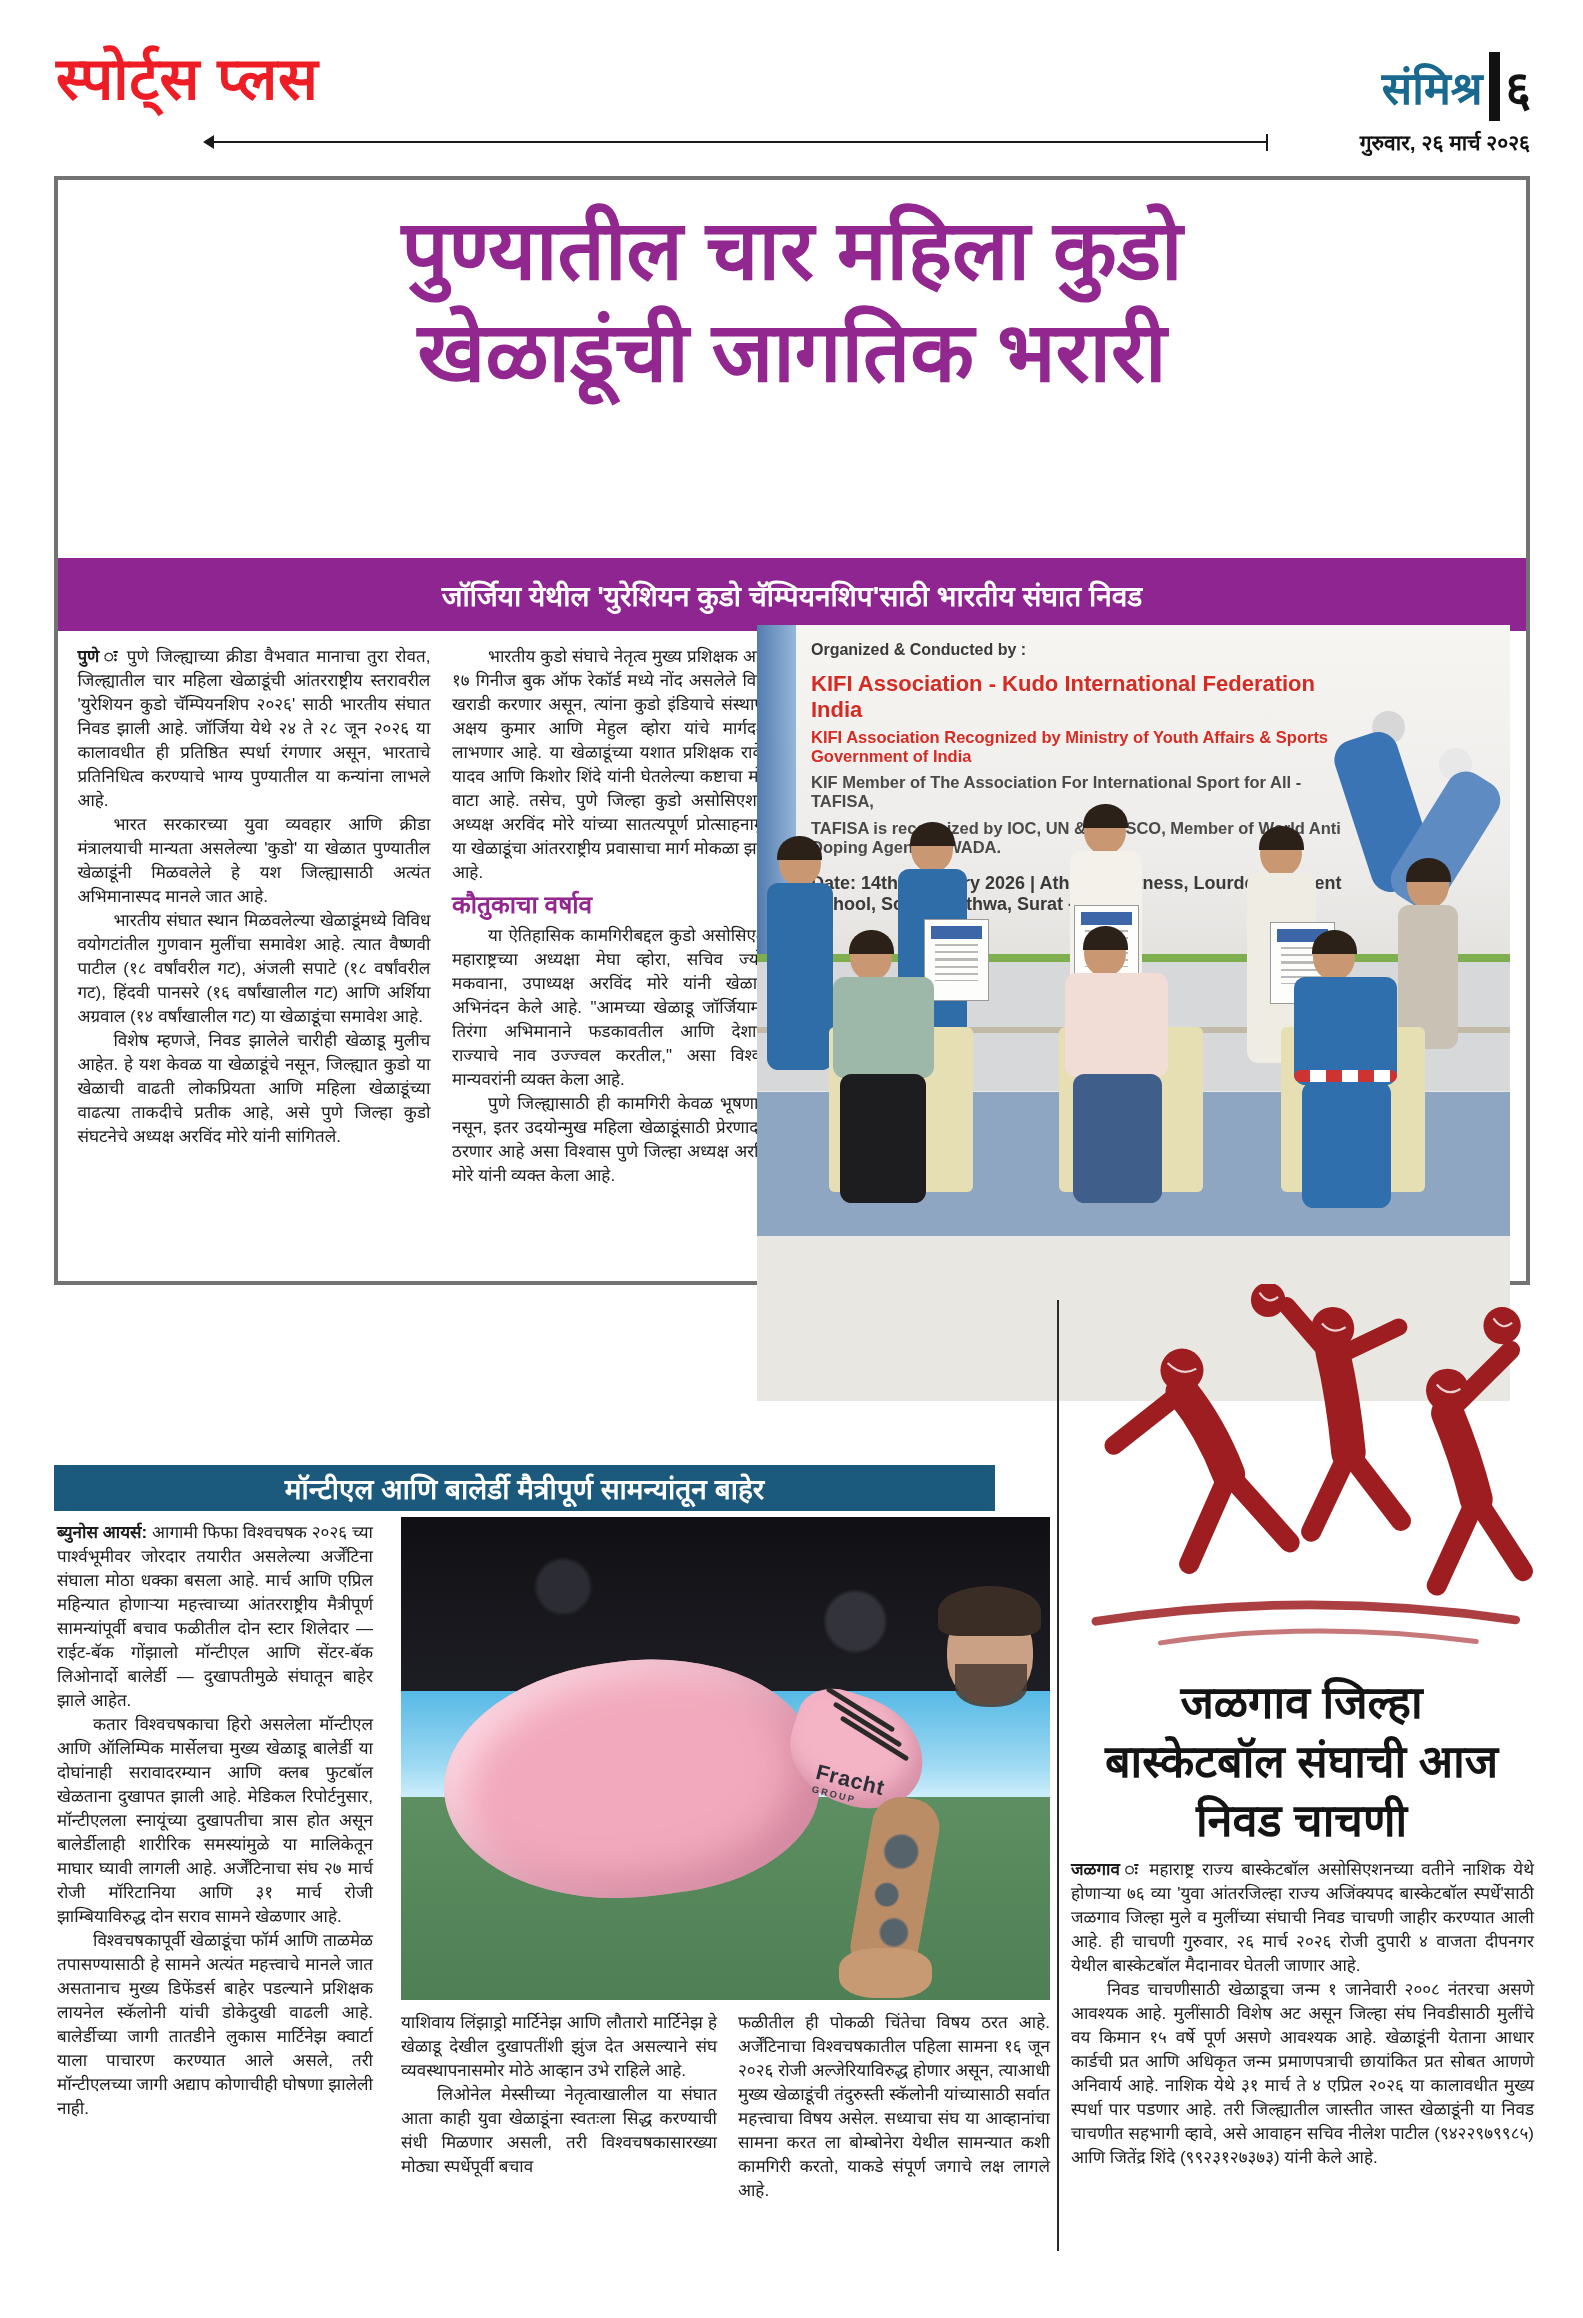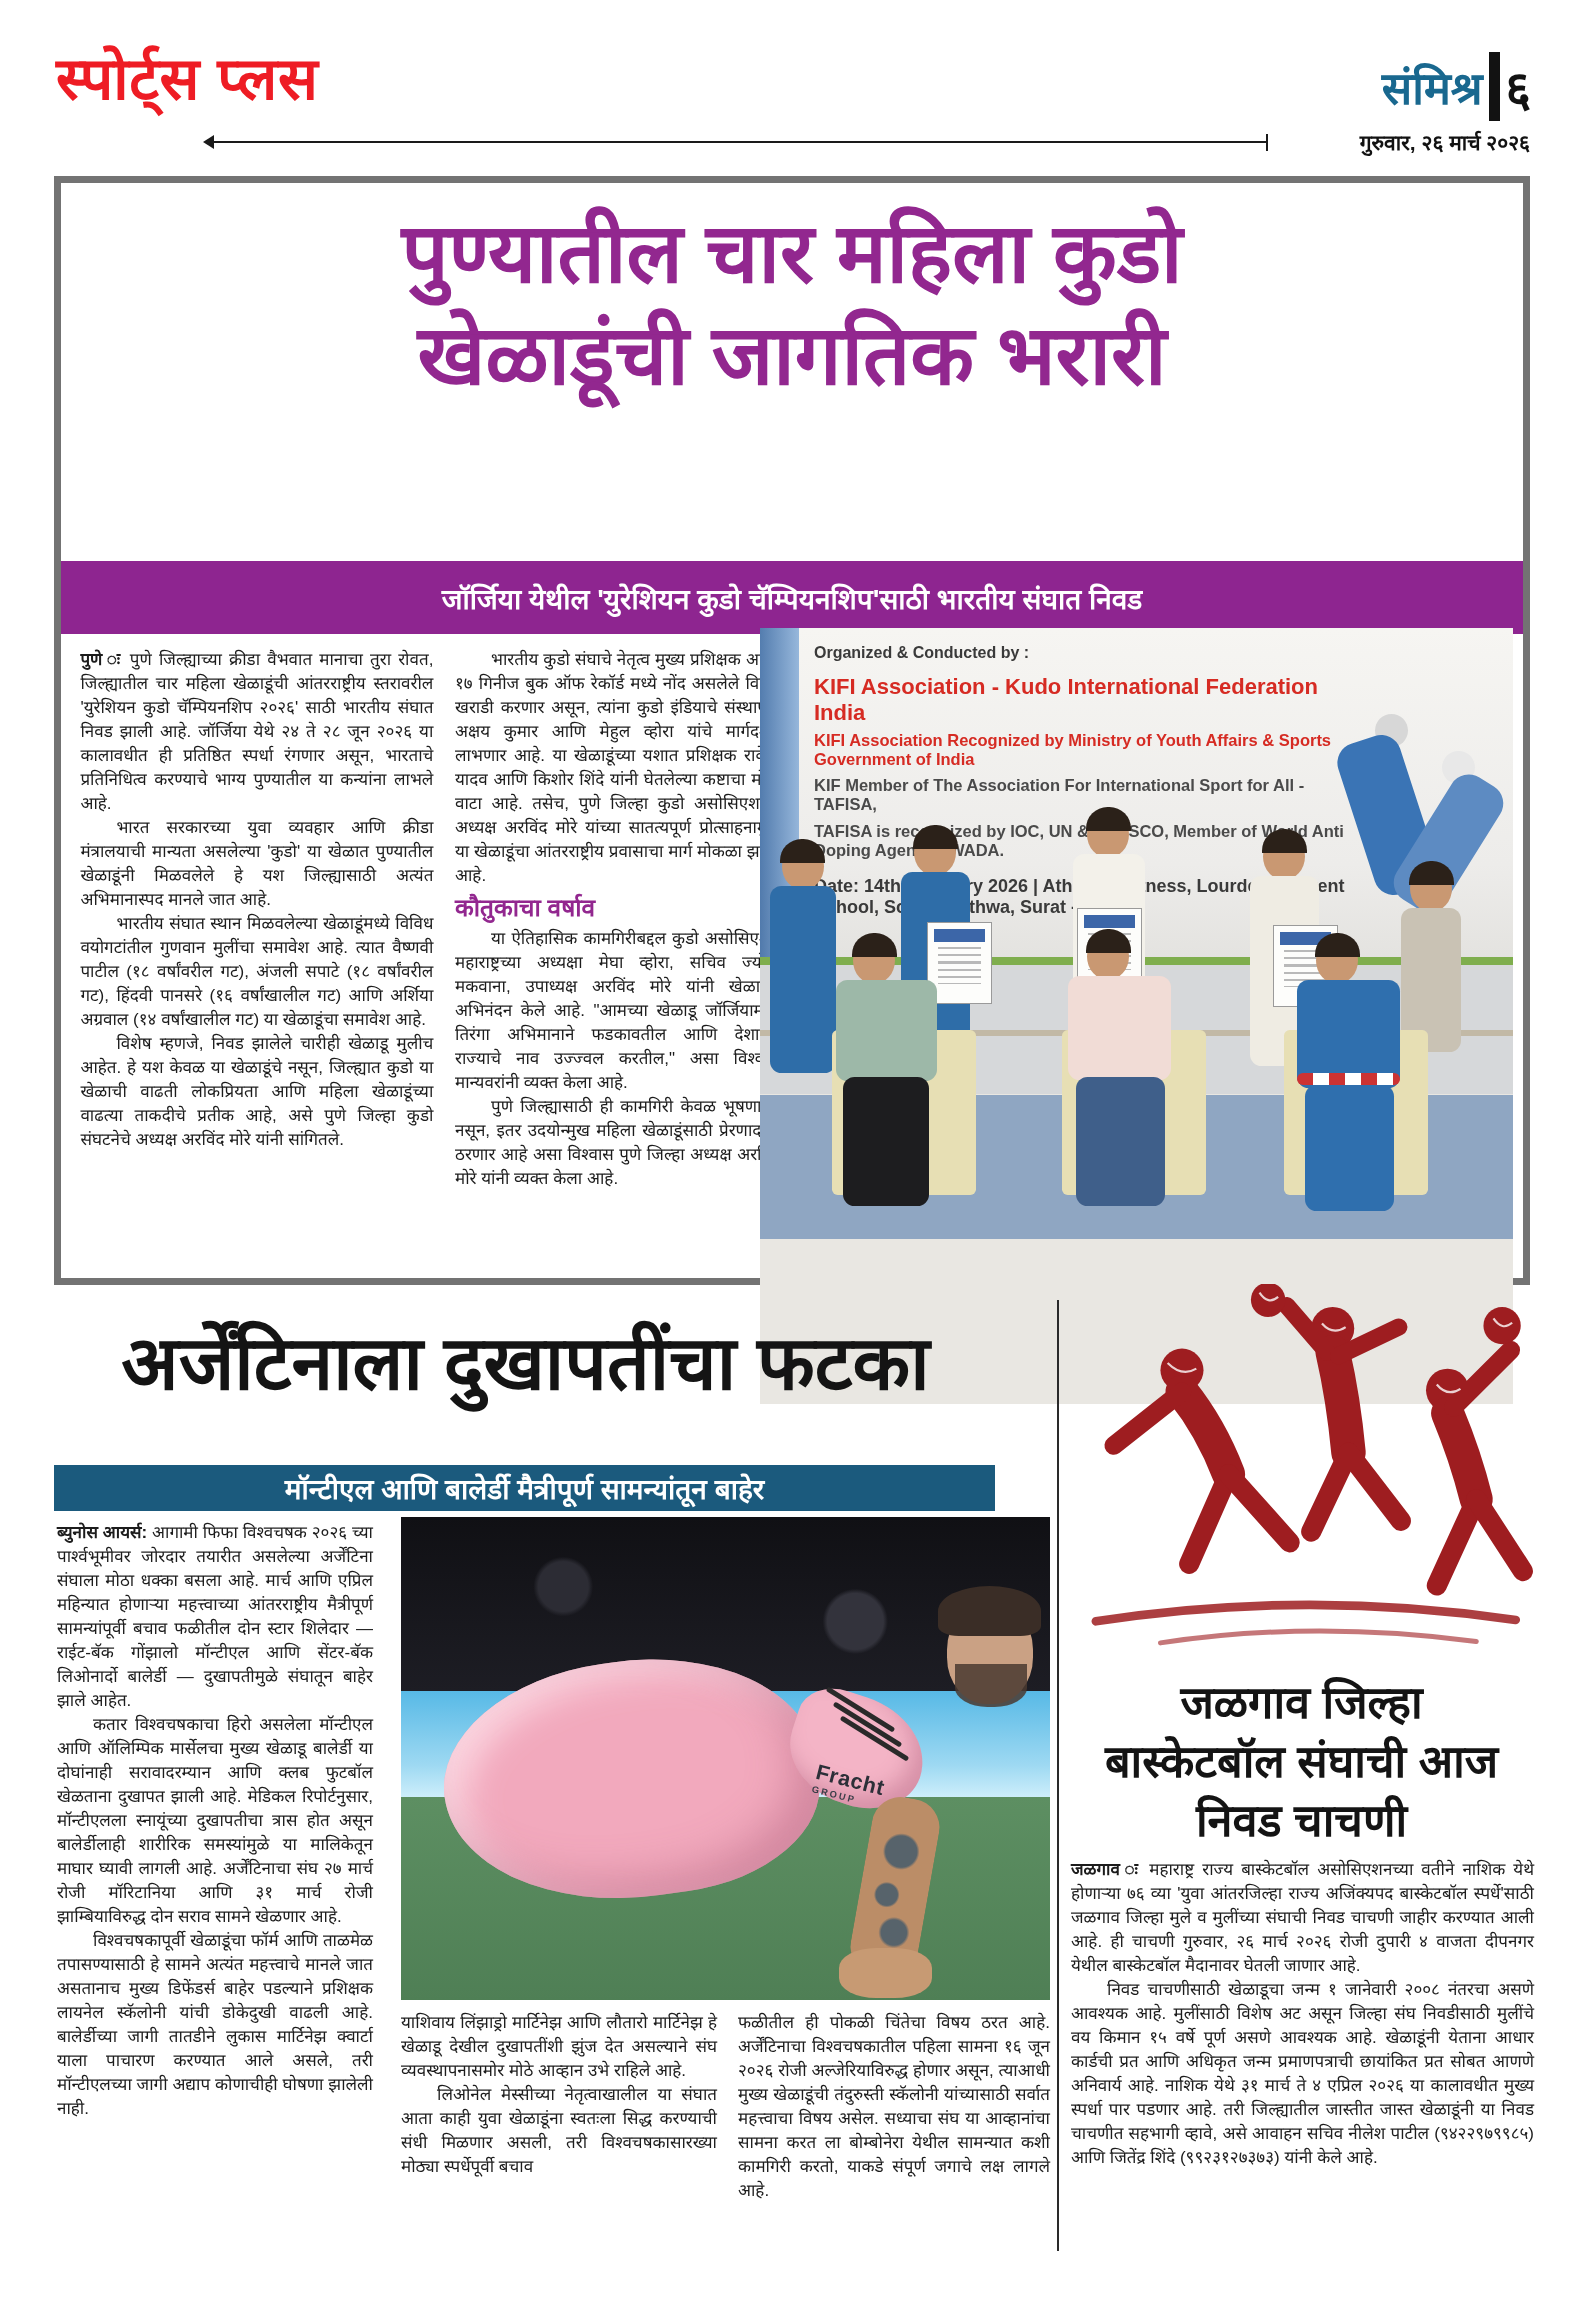--- a/index.html
+++ b/index.html
@@ -10,21 +10,21 @@
   .mast-right{position:absolute;right:52px;top:52px;display:flex;align-items:center;gap:6px;}
   .section-name{font-size:45px;font-weight:800;color:#19688f;}
   .mast-divider{width:10.8px;height:69px;background:#121212;}
   .page-number{font-size:49px;font-weight:800;color:#121212;}
   .date-line{position:absolute;right:53px;top:128px;font-size:21px;font-weight:700;color:#121212;}
   .header-rule{position:absolute;left:210px;top:141px;width:1056px;height:2.2px;background:#1a1a1a;}
   .header-rule .arrow{position:absolute;left:-14.4px;top:-5.7px;width:0;height:0;
       border:7.2px solid transparent;border-right:11.5px solid #1a1a1a;}
   .header-rule .tick{position:absolute;right:-2.2px;top:-7.2px;width:2.2px;height:17px;background:#1a1a1a;}
   
-  .a1-box{position:absolute;left:54px;top:176px;width:1476px;height:1109px;border:7px solid #737373;
+  .a1-box{position:absolute;left:54px;top:176px;width:1476px;height:1109px;border:4px solid #737373;
           box-sizing:border-box;background:#ffffff;}
   .a1-headline{position:absolute;left:0;right:0;top:20px;text-align:center;color:#92278f;font-weight:800;}
   .a1-headline div{font-size:83px;line-height:102px;}
   .a1-subbar{position:absolute;left:0;right:0;top:378px;height:73px;background:#8e2590;color:#ffffff;
              display:flex;align-items:center;justify-content:center;font-size:28px;font-weight:800;}
   .a1-col{position:absolute;top:465px;font-size:17px;line-height:24px;text-align:justify;color:#1c1c1c;}
   .a1-col p{margin:0;}
   .col1{left:19.4px;width:353px;}
   .col2{left:394px;width:325px;}
   .lead{font-weight:800;}
@@ -230,21 +230,20 @@
         <div class="p-head">
             <div class="p-hair"></div>
           </div>
         <div class="p-body" style="left:-18.7px;width:103px;height:108px;background:#2f6fae;"></div>
         <div class="p-body" style="left:-18.7px;top:136px;width:103px;height:11.5px;background:repeating-linear-gradient(90deg,#c33 0 16px,#fff 16px 32px);"></div>
         <div class="p-body" style="left:-11.5px;top:148px;width:89px;height:126px;background:#2f6fae;"></div>
       </div>
     </div>
   </div>
 
-  <div class="a2-headline">अर्जेंटिनाला दुखापतींचा फटका</div>
   <div class="a2-subbar">मॉन्टीएल आणि बालेर्डी मैत्रीपूर्ण सामन्यांतून बाहेर</div>
 
   <div class="a2-col a2c1">
     <p><span class="lead">ब्युनोस आयर्स: </span><span>आगामी फिफा विश्वचषक २०२६ च्या पार्श्वभूमीवर जोरदार तयारीत असलेल्या अर्जेंटिना संघाला मोठा धक्का बसला आहे. मार्च आणि एप्रिल महिन्यात होणाऱ्या महत्त्वाच्या आंतरराष्ट्रीय मैत्रीपूर्ण सामन्यांपूर्वी बचाव फळीतील दोन स्टार शिलेदार — राईट-बॅक गोंझालो मॉन्टीएल आणि सेंटर-बॅक लिओनार्दो बालेर्डी — दुखापतीमुळे संघातून बाहेर झाले आहेत.</span></p>
     <p class="indent">कतार विश्वचषकाचा हिरो असलेला मॉन्टीएल आणि ऑलिम्पिक मार्सेलचा मुख्य खेळाडू बालेर्डी या दोघांनाही सरावादरम्यान आणि क्लब फुटबॉल खेळताना दुखापत झाली आहे. मेडिकल रिपोर्टनुसार, मॉन्टीएलला स्नायूंच्या दुखापतीचा त्रास होत असून बालेर्डीलाही शारीरिक समस्यांमुळे या मालिकेतून माघार घ्यावी लागली आहे. अर्जेंटिनाचा संघ २७ मार्च रोजी मॉरिटानिया आणि ३१ मार्च रोजी झाम्बियाविरुद्ध दोन सराव सामने खेळणार आहे.</p>
     <p class="indent">विश्वचषकापूर्वी खेळाडूंचा फॉर्म आणि ताळमेळ तपासण्यासाठी हे सामने अत्यंत महत्त्वाचे मानले जात असतानाच मुख्य डिफेंडर्स बाहेर पडल्याने प्रशिक्षक लायनेल स्कॅलोनी यांची डोकेदुखी वाढली आहे. बालेर्डीच्या जागी तातडीने लुकास मार्टिनेझ क्वार्टा याला पाचारण करण्यात आले असले, तरी मॉन्टीएलच्या जागी अद्याप कोणाचीही घोषणा झालेली नाही.</p>
   </div>
 
   <div class="messi">
     <div class="mp-dark"></div>

